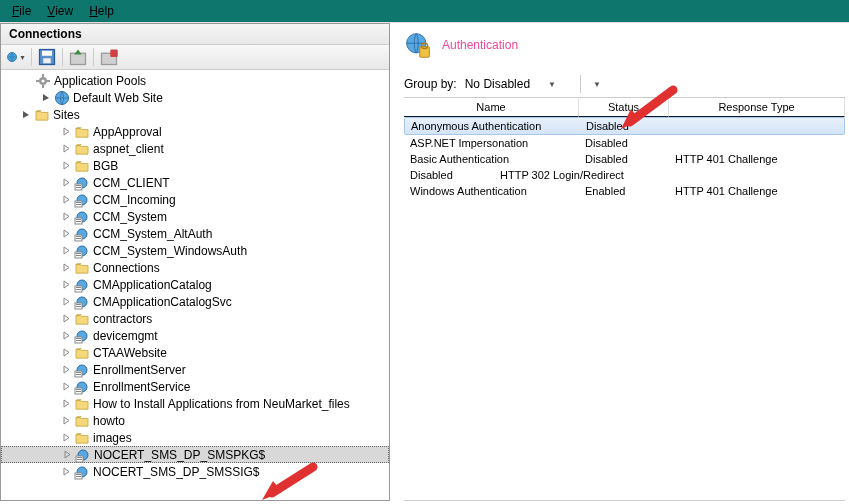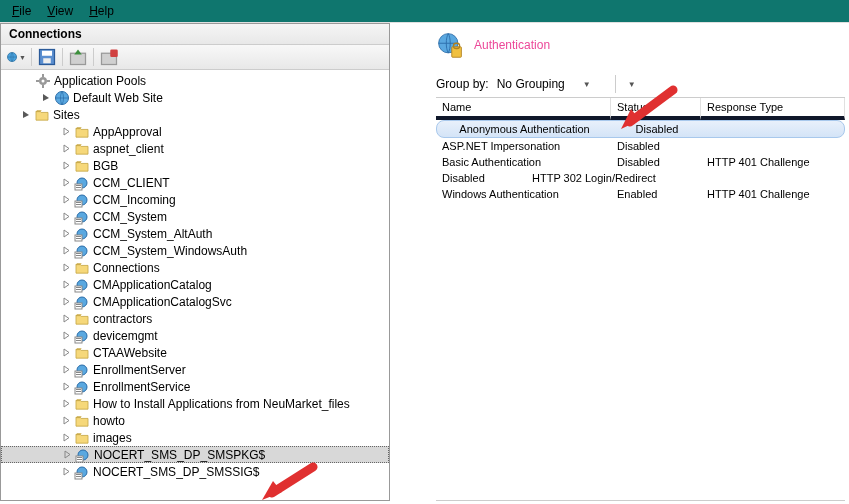--- a/index.html
+++ b/index.html
@@ -2,21 +2,21 @@
 <html><head>
   <meta charset="utf-8">
   <style>
     * { box-sizing: border-box; margin: 0; padding: 0; font-family: "Segoe UI", Tahoma, sans-serif; font-size: 12px; }
     body { background: #fff; width: 849px; height: 504px; overflow: hidden; position: relative; }
     
     .menubar { display: flex; gap: 16px; padding: 4px 12px; background: #0f766e; border-bottom: 1px solid #e0e0e0; }
     .menubar-item { cursor: default; }
     .menubar-item .underline { text-decoration: underline; }
     
-    .container { display: flex; height: calc(504px - 26px); gap: 32px; }
+    .container { display: flex; height: calc(504px - 26px); }
     
     .left-panel { width: 390px; border: 1px solid #999; background: #fff; display: flex; flex-direction: column; }
     .panel-title { background: linear-gradient(#f5f5f5, #e8e8e8); padding: 3px 8px; font-weight: bold; border-bottom: 1px solid #ccc; }
     
     .toolbar { background: linear-gradient(#f8f8f8, #e8e8e8); padding: 2px 4px; border-bottom: 1px solid #ccc; display: flex; gap: 2px; align-items: center; }
     .tb-btn { width: 22px; height: 20px; border: 1px solid transparent; display: flex; align-items: center; justify-content: center; }
     .tb-sep { width: 1px; height: 18px; background: #ccc; margin: 0 2px; }
     
     .tree { flex: 1; overflow-y: auto; padding: 2px 0; }
     .tree-row { display: flex; align-items: center; height: 17px; white-space: nowrap; cursor: default; }
@@ -32,23 +32,23 @@
     .title-icon { width: 28px; height: 28px; }
     .page-title { font-size: 12px; font-weight: normal; color: #ec4899; }
     
     .groupby-row { display: flex; align-items: center; gap: 6px; margin-bottom: 4px; font-size: 11px; }
     .group-select { border: none; background: transparent; display: flex; align-items: center; gap: 18px; padding: 1px 2px; }
     .dd-arrow { font-size: 8px; color: #555; }
     .groupby-sep { width: 1px; height: 18px; background: #ccc; margin-left: 16px; }
     
     .listview { border: 1px solid #ccc; border-left: none; border-right: none; flex: 1; position: relative; }
     .list-header { display: flex; background: #fff; }
-    .list-header .col { border-right: 1px solid #e0e0e0; border-bottom: 4px solid #0f172a; padding: 3px 6px; font-size: 11px; text-align: left; }
+    .list-header .col { border-right: 1px solid #e0e0e0; border-bottom: 1px solid #0f172a; padding: 3px 6px; font-size: 11px; text-align: center; }
     .list-body .row { display: flex; }
-    .list-body .row.selected { background: linear-gradient(#e8f0fb, #d4e4f7); border: 1px solid #a8c8ec; border-radius: 8px; text-align: center; }
+    .list-body .row.selected { background: linear-gradient(#e8f0fb, #d4e4f7); border: 1px solid #a8c8ec; border-radius: 2px; }
     .list-body .cell { padding: 2px 6px; font-size: 11px; overflow: hidden; text-overflow: ellipsis; white-space: nowrap; }
     .col-name { width: 175px; }
     .col-status { width: 90px; }
     .col-resp { flex: 1; }
     
     .arrow { position: absolute; pointer-events: none; }
     
     
     .icon-folder { width: 14px; height: 12px; }
   </style>
@@ -494,21 +494,21 @@
             <rect x="18" y="18" width="11" height="12" rx="1" fill="#f0c040" stroke="#b08020"></rect>
             <rect x="20" y="14" width="7" height="6" rx="3" fill="none" stroke="#b08020" stroke-width="1.5"></rect>
           </svg>
       </div>
       <div class="page-title">Authentication</div>
     </div>
 
     <div class="groupby-row">
       <span>Group by:</span>
       <div class="group-select">
-        <span>No Grouping</span>
+        <span>No Disabled</span>
         <span class="dd-arrow">▼</span>
       </div>
       <div class="groupby-sep"></div>
       <span class="dd-arrow" style="margin-left:6px">▼</span>
     </div>
 
     <div class="listview">
       <div class="list-header">
         <div class="col col-name">Name</div>
         <div class="col col-status">Status</div>

